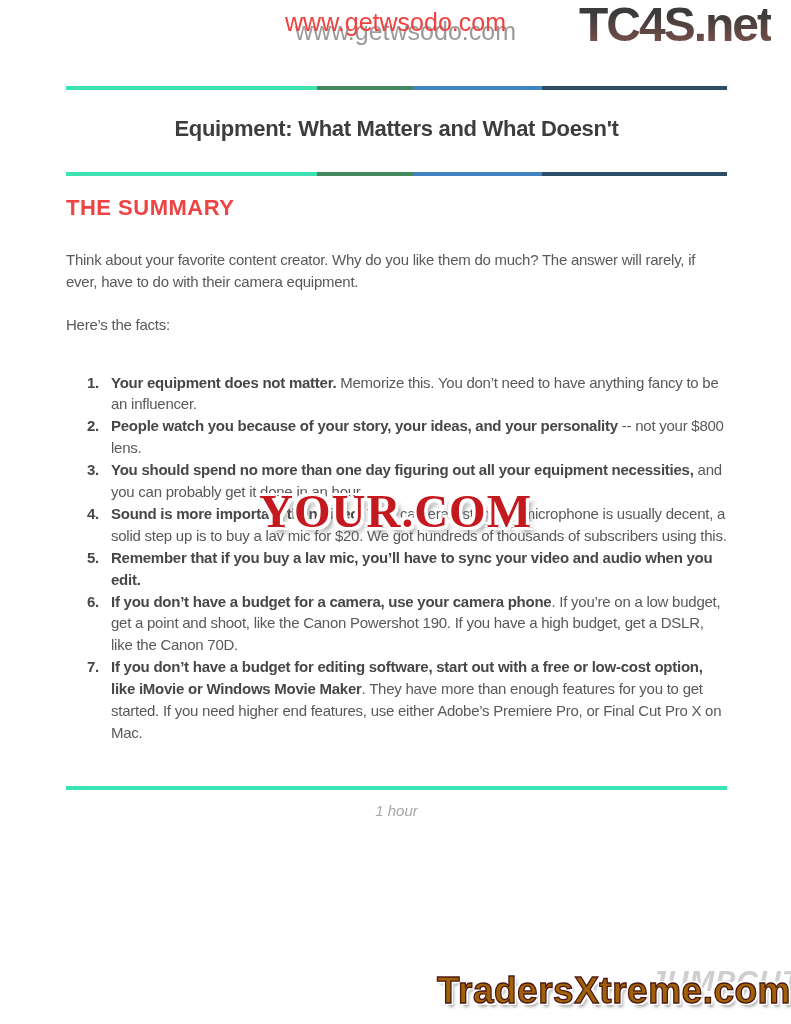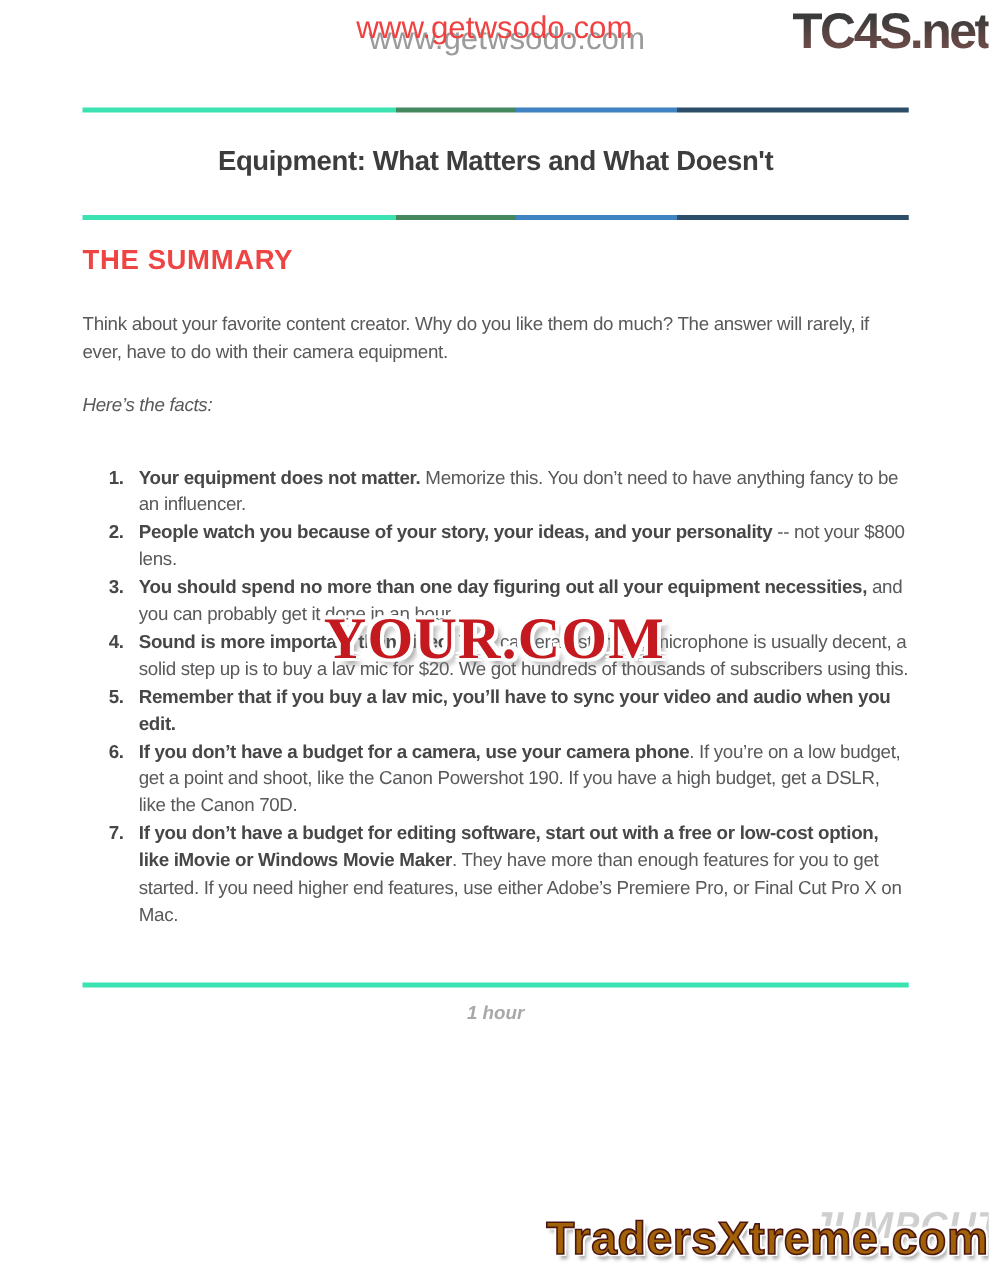--- a/index.html
+++ b/index.html
@@ -32,21 +32,21 @@
   }
   .summary-heading{
     margin:20px 0 0 0;
     font-size:22px;line-height:24px;font-weight:bold;
     color:#ef4444;letter-spacing:0.5px;
   }
   .body-text{
     font-size:15px;line-height:21.5px;color:#58595b;letter-spacing:-0.25px;
   }
   .intro{margin:29px 0 0 0;}
-  .lead-in{margin:22px 0 12px 0;font-style:italic;}
+  .lead-in{margin:22px 0 12px 0;}
 
   ol.facts{
     margin:36px 0 0 0;padding:0 0 0 45px;
     list-style:none;counter-reset:fact;
   }
   ol.facts li{
     position:relative;counter-increment:fact;
     font-size:15px;line-height:21.9px;color:#58595b;letter-spacing:-0.25px;
   }
   ol.facts li::before{
@@ -56,37 +56,37 @@
   }
   ol.facts .b{font-weight:bold;color:#474747;}
 
   .assignment-heading{
     margin:22px auto 0 auto;max-width:620px;
     font-size:23px;line-height:33px;font-weight:bold;
     color:#14856b;text-align:center;letter-spacing:0.3px;
   }
   .duration{
     margin:12px 0 0 0;
-    font-size:15px;font-weight:bold;font-style:italic;
+    font-size:15px;font-weight:normal;font-style:italic;
     color:#a8a8a8;text-align:center;
   }
 
   
   .wm-getwsodo{
     position:absolute;top:8px;left:50%;transform:translateX(-50%);
     font-size:25px;white-space:nowrap;z-index:4;
   }
   .wm-getwsodo .red{position:relative;z-index:2;color:#f04141;}
   .wm-getwsodo .gray{
     position:absolute;left:10px;top:9px;z-index:1;color:#9b9b9b;white-space:nowrap;
   }
 
   .logo-tc4s{
-    position:absolute;top:2px;right:0;z-index:4;
-    font-size:40px;font-weight:bold;letter-spacing:-2px;line-height:46px;
+    position:absolute;top:2px;right:20px;z-index:4;
+    font-size:48px;font-weight:bold;letter-spacing:-2px;line-height:46px;
     background:linear-gradient(180deg,#3b3b3b 25%,#6e4c48 80%,#8d625c 100%);
     -webkit-background-clip:text;background-clip:text;color:transparent;
   }
 
   .wm-dlsub{
     position:absolute;top:484px;left:50%;transform:translateX(-50%);
     z-index:6;white-space:nowrap;
     font-family:"Liberation Serif", serif;font-weight:bold;
     font-size:47px;letter-spacing:1px;color:#c41a1f;
     text-shadow:

